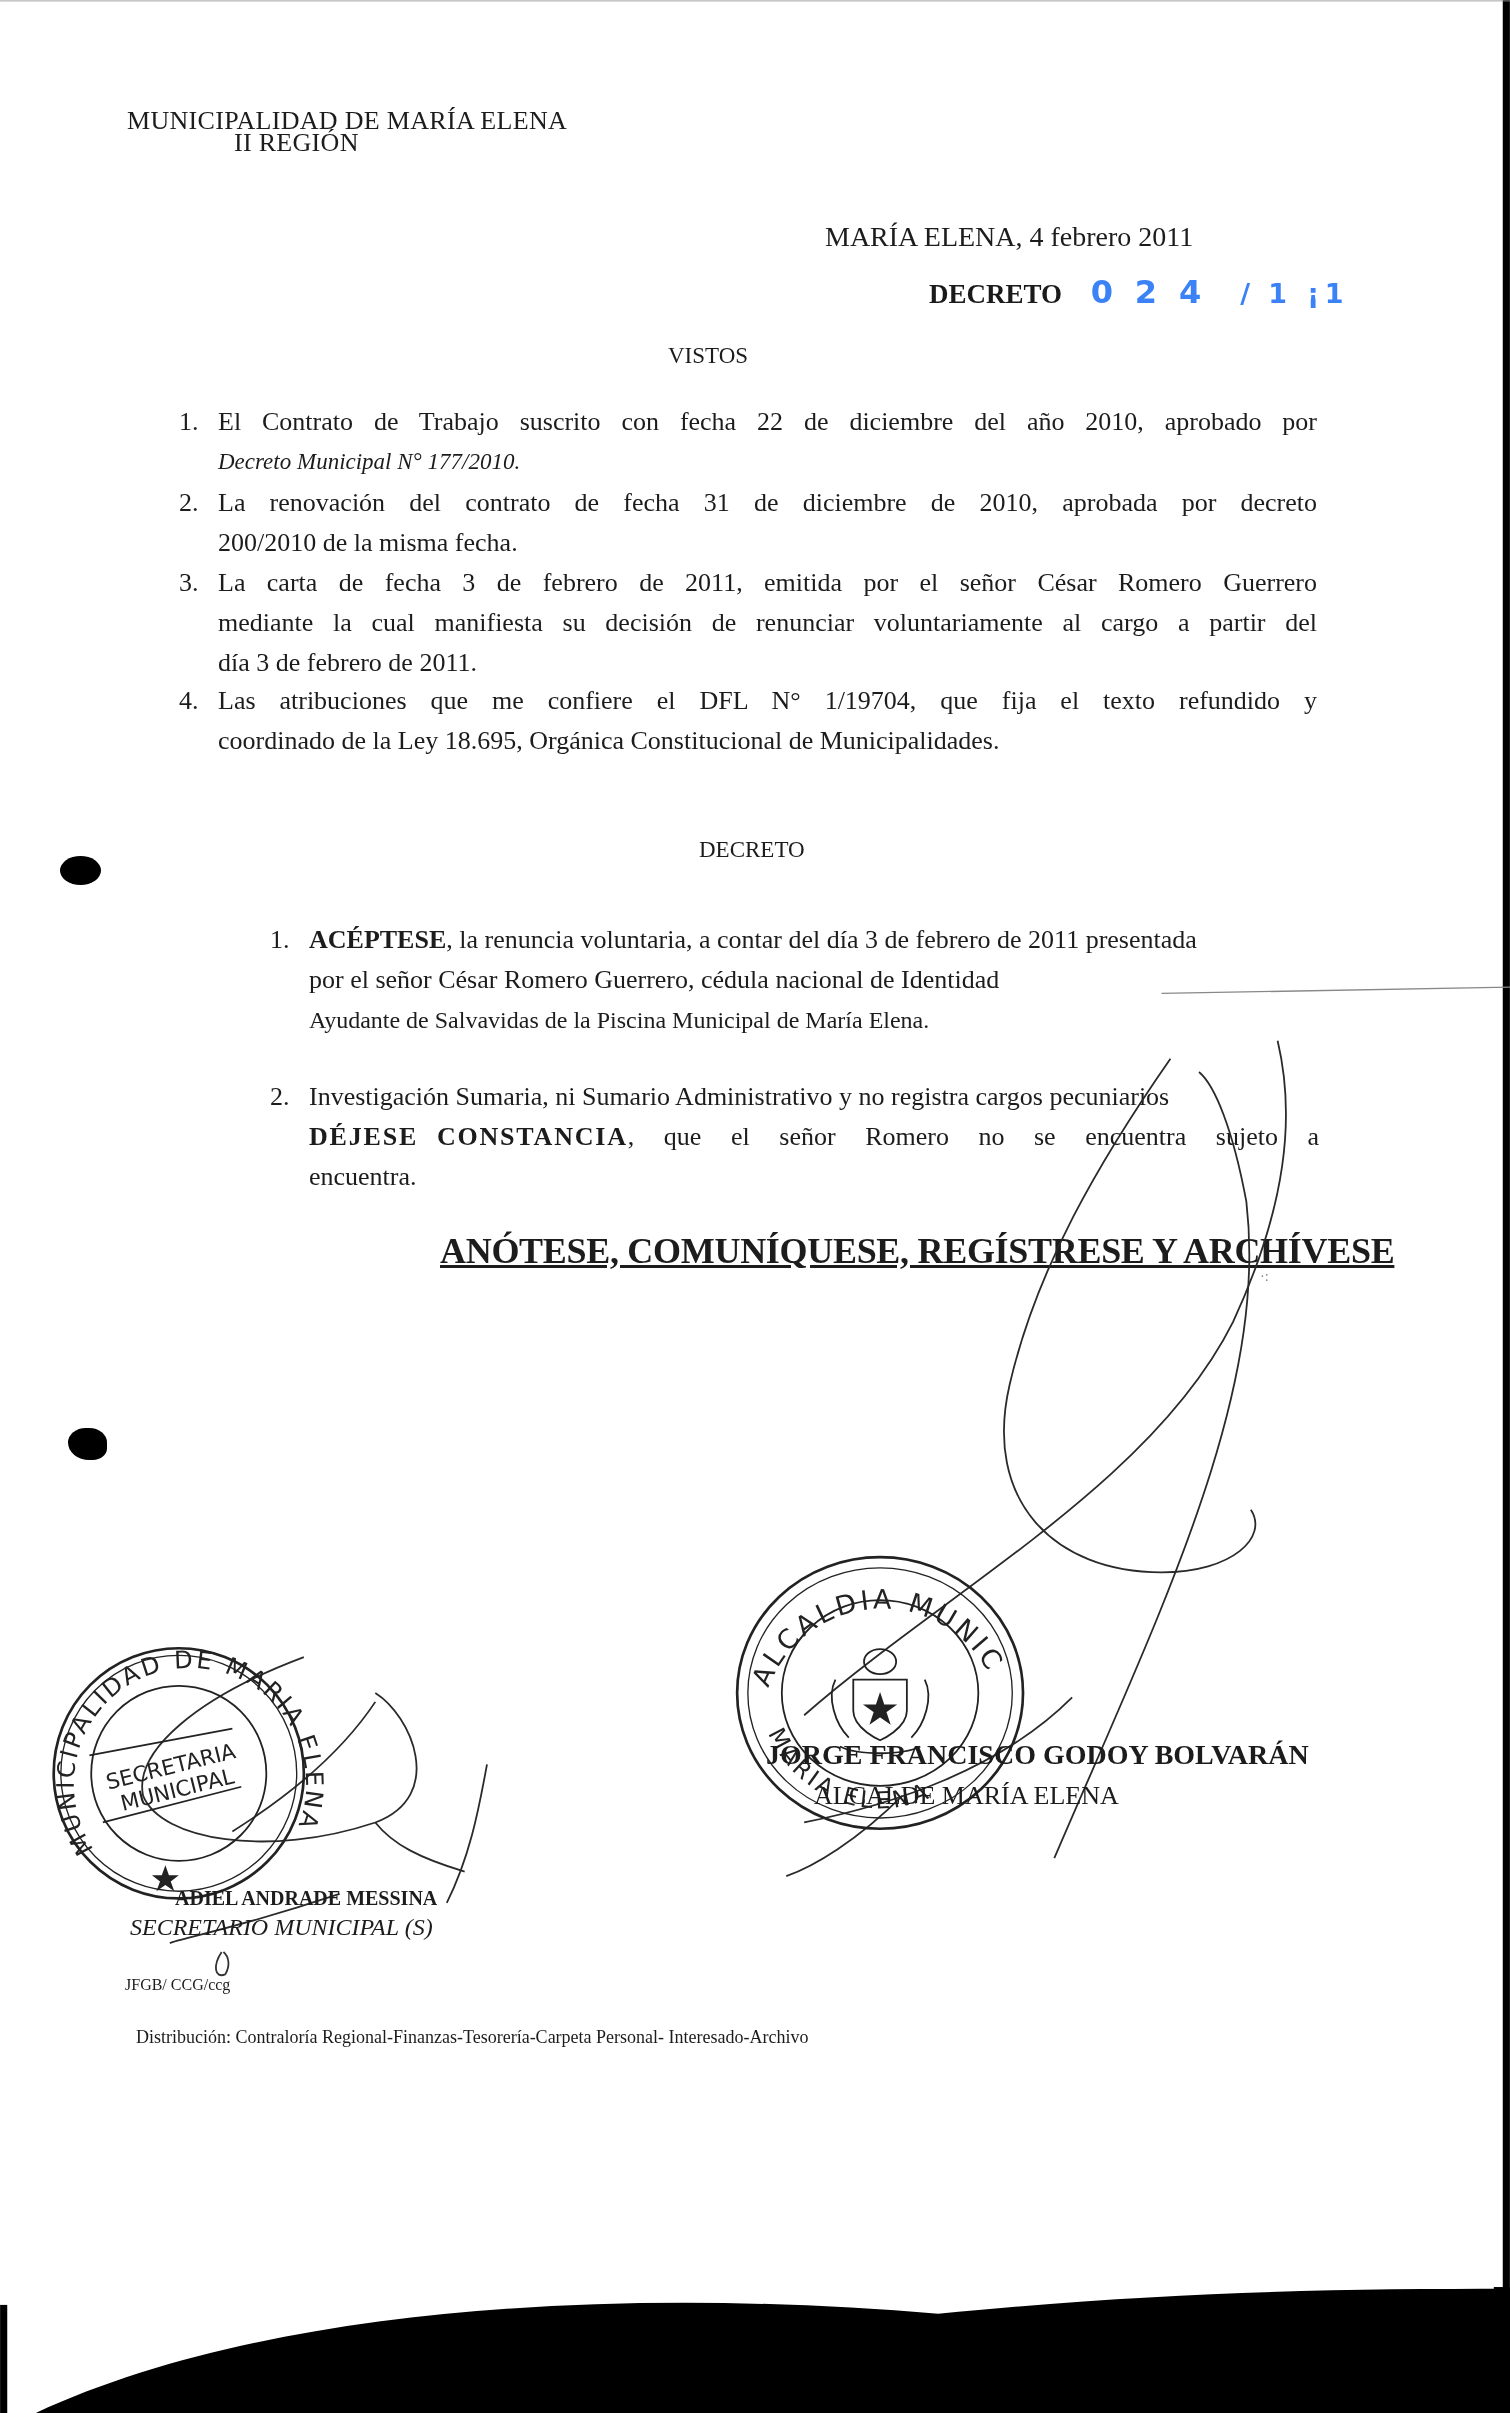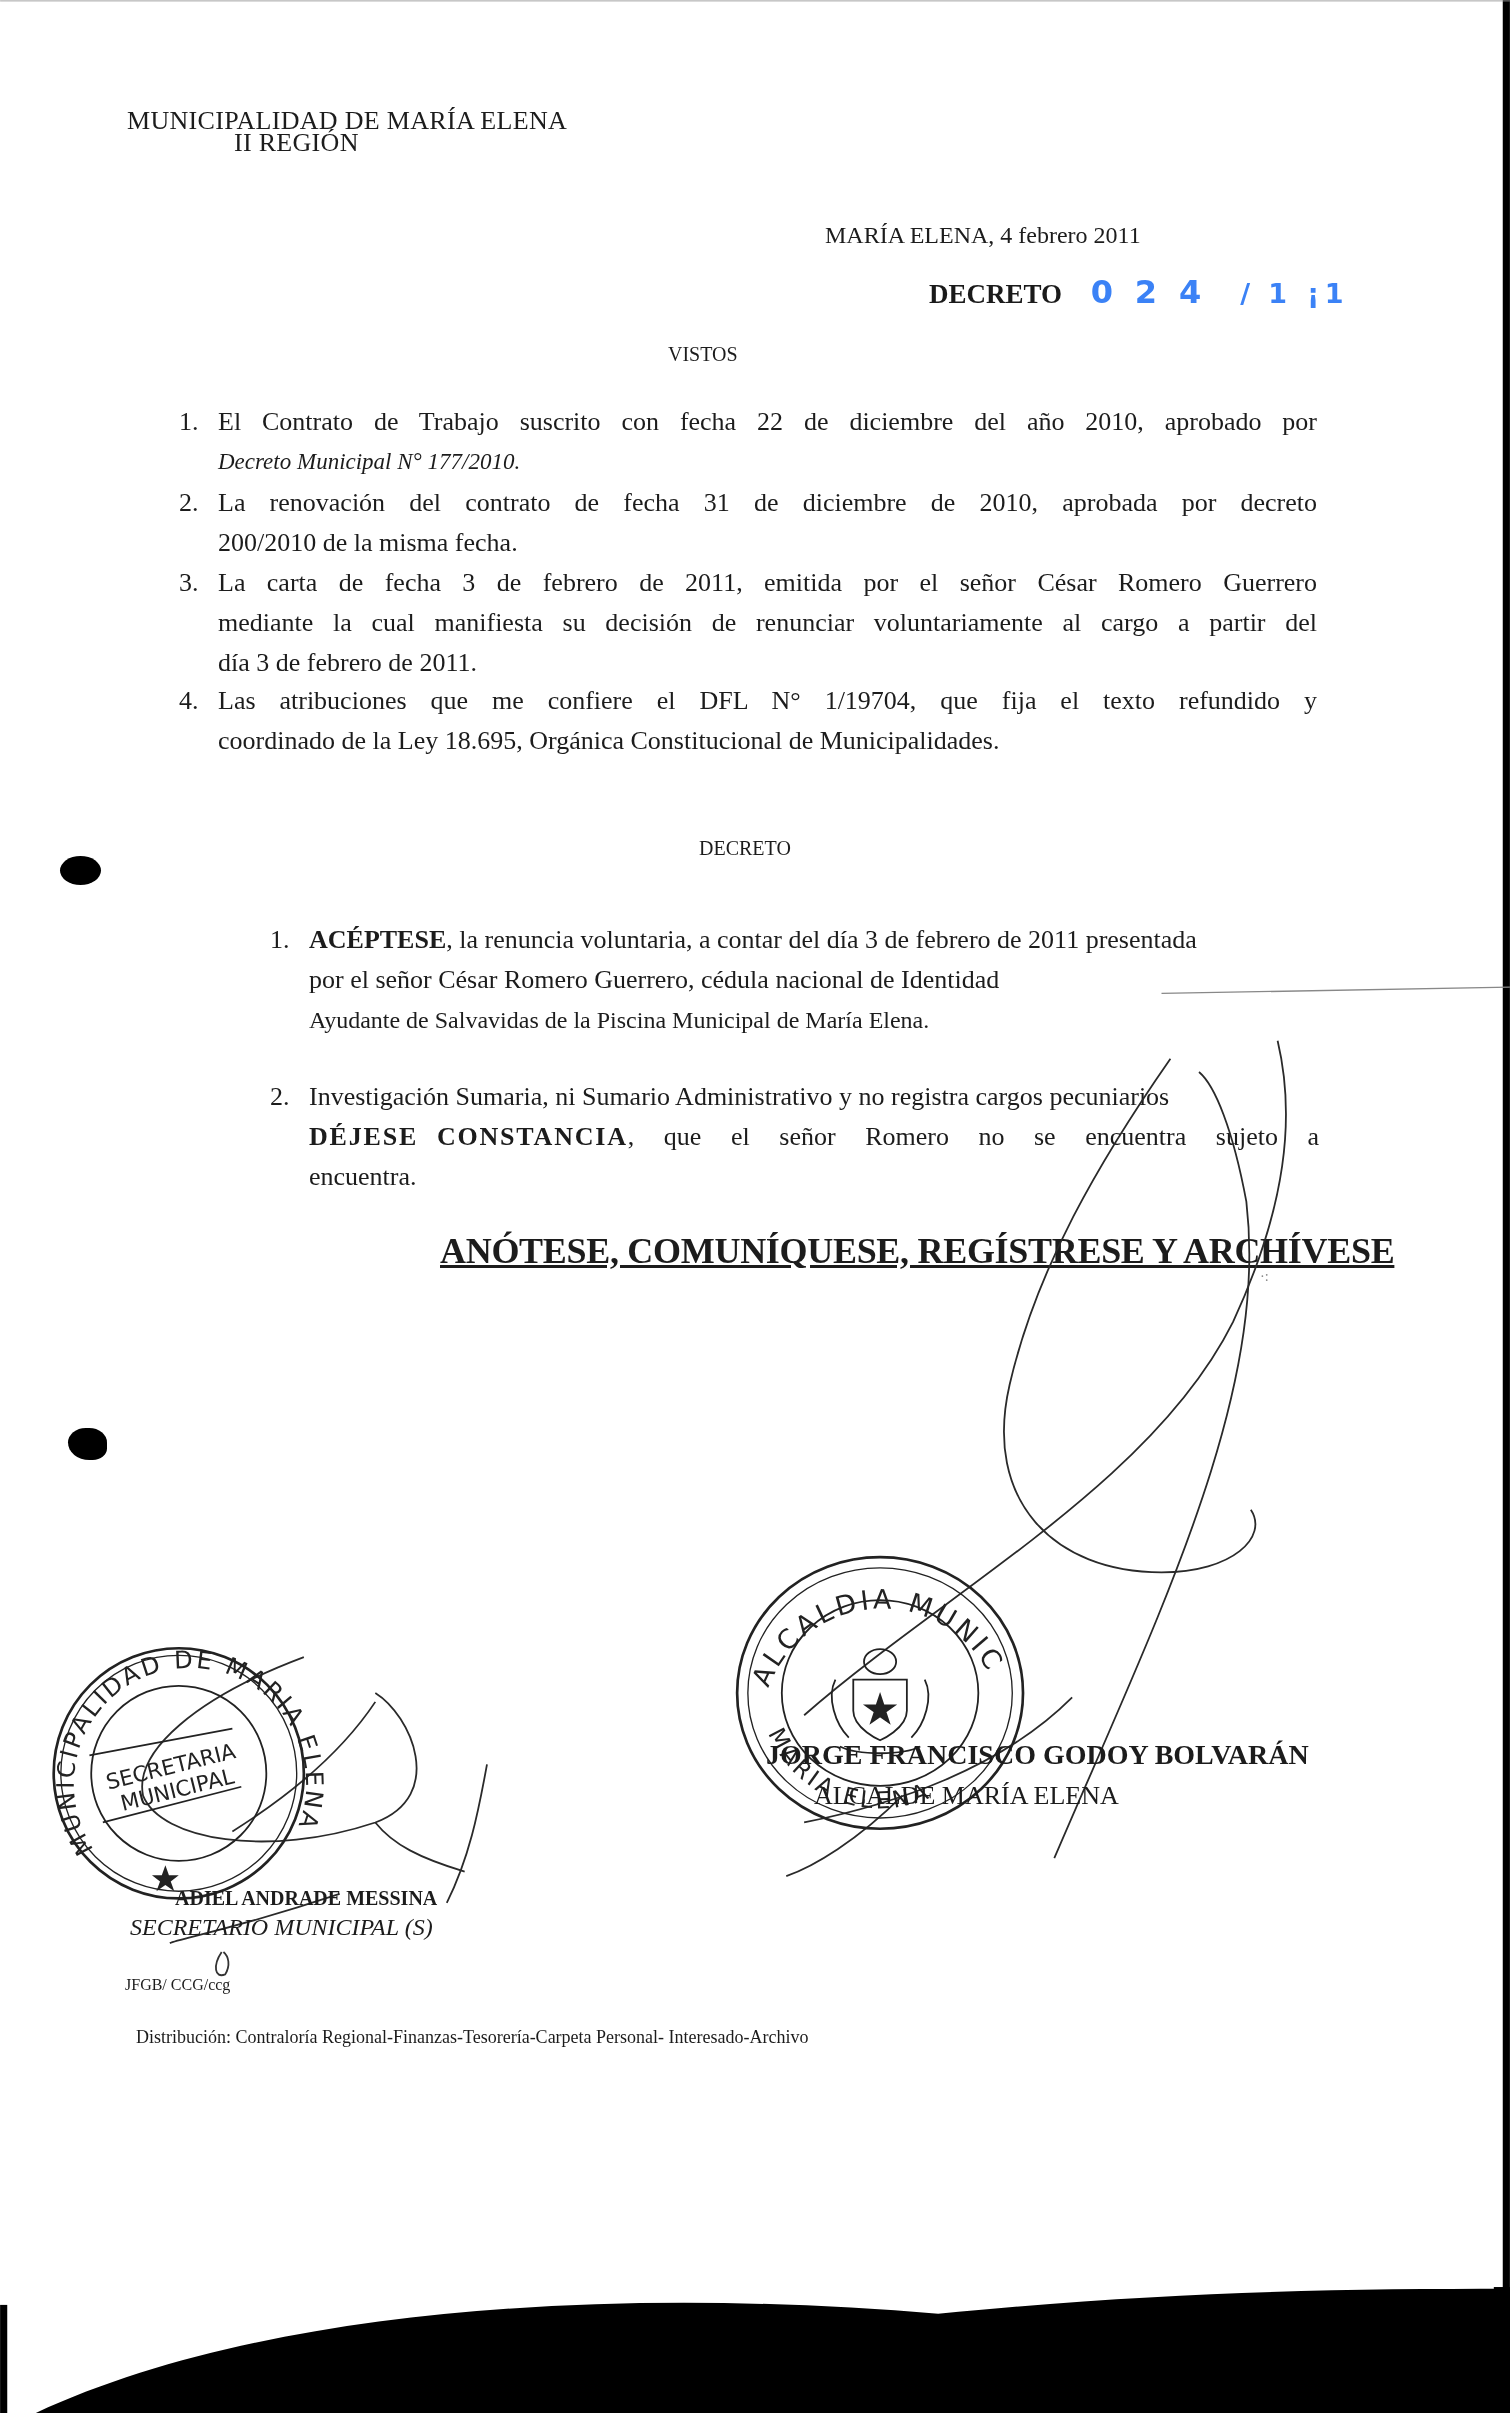--- a/index.html
+++ b/index.html
@@ -11,21 +11,21 @@
   .abs { position: absolute; }
   .t { position: absolute; white-space: nowrap; font-size: 26px; line-height: 1; color: #1c1c1c; }
   .header-line { font-size: 26px; letter-spacing: 0.3px; }
   .bold { font-weight: bold; }
   .italic { font-style: italic; }
   .stamp-num { font-family: "DejaVu Sans", sans-serif; font-size: 32px; color: #3b82f6; letter-spacing: 5.4px; font-weight: bold; }
   .para { position: absolute; font-size: 26px; line-height: 40px; color: #1c1c1c; text-align: justify; }
   .para .num { position: absolute; left: -39px; top: 0; }
   .para .line { display: block; white-space: nowrap; }
   .just { text-align: justify; text-align-last: justify; white-space: normal !important; }
-  .center-title { font-size: 20px; }
+  .center-title { font-size: 23px; }
   .closing { font-size: 36px; font-weight: bold; letter-spacing: -0.3px; text-decoration: underline; }
   .sig-name { font-size: 27px; font-weight: bold; }
   .sig-title { font-size: 26px; }
   .small { font-size: 16px; }
   .dist { font-size: 18px; }
   .hole { position: absolute; background: #000; border-radius: 50%; }
   svg.overlay { position: absolute; left: 0; top: 0; }
 </style>
 </head>
 <body>
@@ -37,21 +37,21 @@
   <rect x="0" y="2580" width="8" height="121" fill="#000"></rect>
   <line x1="0" y1="1" x2="1690" y2="1" stroke="#999" stroke-width="1"></line>
 </svg>
 
 <div class="hole" style="left:60px; top:856px; width:41px; height:29px;"></div>
 <div class="hole" style="left:68px; top:1428px; width:39px; height:32px; border-radius:50% 50% 40% 60%;"></div>
 
 <div class="t header-line" style="left:127px; top:108px;">MUNICIPALIDAD DE MARÍA ELENA</div>
 <div class="t header-line" style="left:234px; top:130px;">II REGIÓN</div>
 
-<div class="t" style="left:825px; top:223px; font-size:24px;">MARÍA ELENA, 4 febrero 2011</div>
+<div class="t" style="left:825px; top:223px; font-size:28px;">MARÍA ELENA, 4 febrero 2011</div>
 <div class="abs" style="left:929px; top:273px; white-space:nowrap;">
   <span class="bold" style="font-size:27px;">DECRETO</span>
   <span class="stamp-num" style="margin-left:25px;">0 2 4</span>
   <span class="stamp-num" style="margin-left:30px; font-size:27px;">/</span>
   <span class="stamp-num" style="margin-left:9px; font-size:27px;">1 ¡1</span>
 </div>
 
 <div class="t center-title" style="left:668px; top:344px;">VISTOS</div>
 
 <div class="para" style="left:218px; top:402px; width:1099px;">

